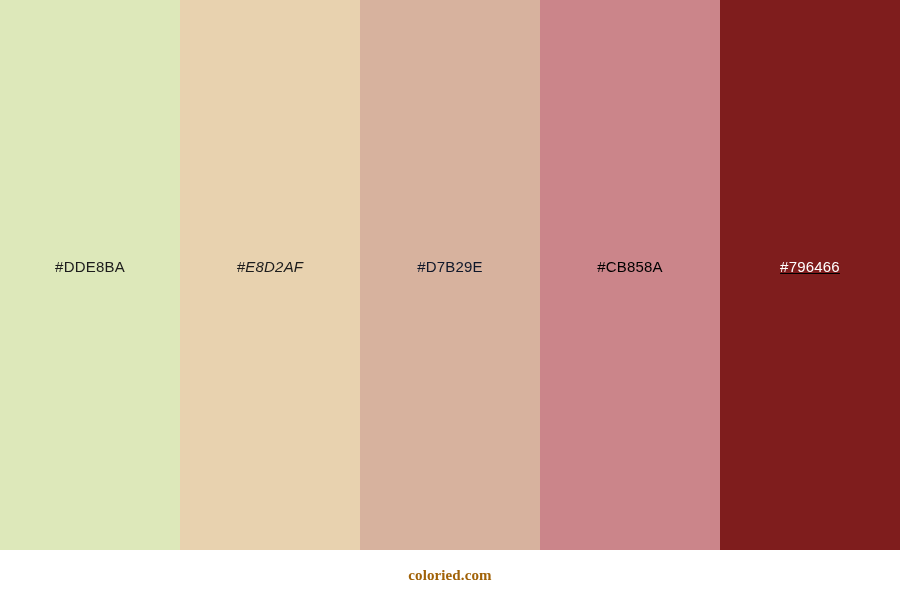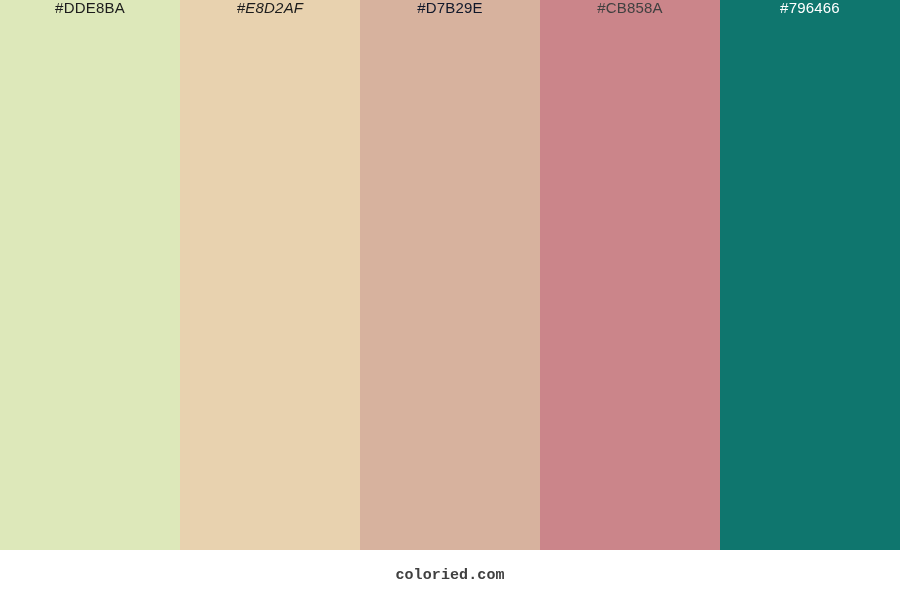--- a/index.html
+++ b/index.html
@@ -27,21 +27,21 @@
     flex-direction: row;
     width: 900px;
     height: 550px;
   }
 
   .swatch {
     flex: 1 1 180px;
     height: 550px;
     position: relative;
     display: flex;
-    align-items: flex-start;
+    align-items: center;
     justify-content: center;
   }
 
   .swatch-label {
     display: block;
     width: 100%;
     text-align: center;
     font-size: 15px;
     line-height: 1;
     letter-spacing: 0.2px;
@@ -58,23 +58,23 @@
     height: 50px;
     background: #ffffff;
     display: flex;
     align-items: center;
     justify-content: center;
   }
 
   .site-name {
     font-size: 15px;
     font-weight: bold;
-    color: #404040;
+    color: #a16207;
     letter-spacing: 0.1px;
-    font-family: Liberation Mono, monospace;
+    font-family: Liberation Serif, serif;
   }
 </style>
 </head>
 <body style="background-color: rgb(255, 255, 255);">
 
 <div class="palette-page">
 
   <div class="swatch-strip">
 
     <div class="swatch" id="sw0" style="background-color: rgb(221, 232, 186);">
@@ -83,24 +83,24 @@
 
     <div class="swatch" id="sw1" style="background-color: rgb(232, 210, 175);">
       <span class="swatch-label label-dark" style="color: rgb(28, 28, 28); font-style: italic;">#E8D2AF</span>
     </div>
 
     <div class="swatch" id="sw2" style="background-color: rgb(215, 178, 158);">
       <span class="swatch-label label-dark" style="color: #0f172a;">#D7B29E</span>
     </div>
 
     <div class="swatch" id="sw3" style="background-color: rgb(203, 133, 138);">
-      <span class="swatch-label label-dark" style="color: #404040;">#CB858A</span>
+      <span class="swatch-label label-dark" style="color: #000000;">#CB858A</span>
     </div>
 
-    <div class="swatch" id="sw4" style="background-color: #0f766e;">
+    <div class="swatch" id="sw4" style="background-color: #7f1d1d; text-decoration: underline;">
       <span class="swatch-label label-light" style="color: rgb(255, 255, 255);">#796466</span>
     </div>
 
   </div>
 
   <div class="footer-bar">
     <span class="site-name">coloried.com</span>
   </div>
 
 </div>

